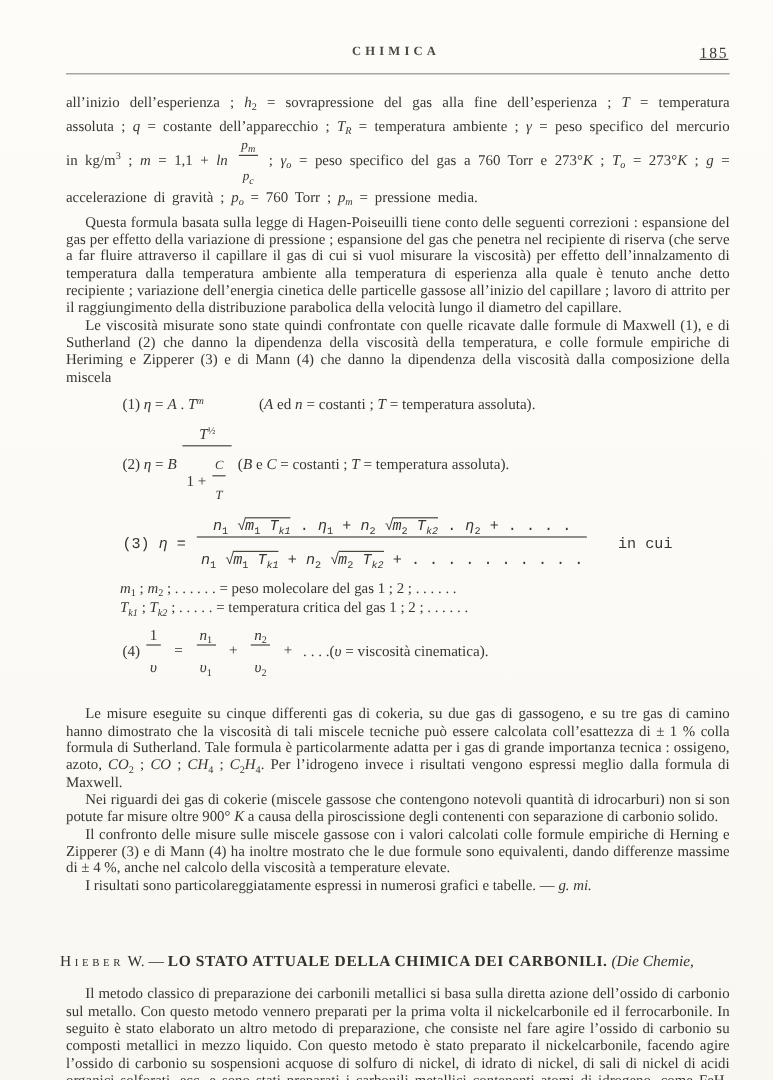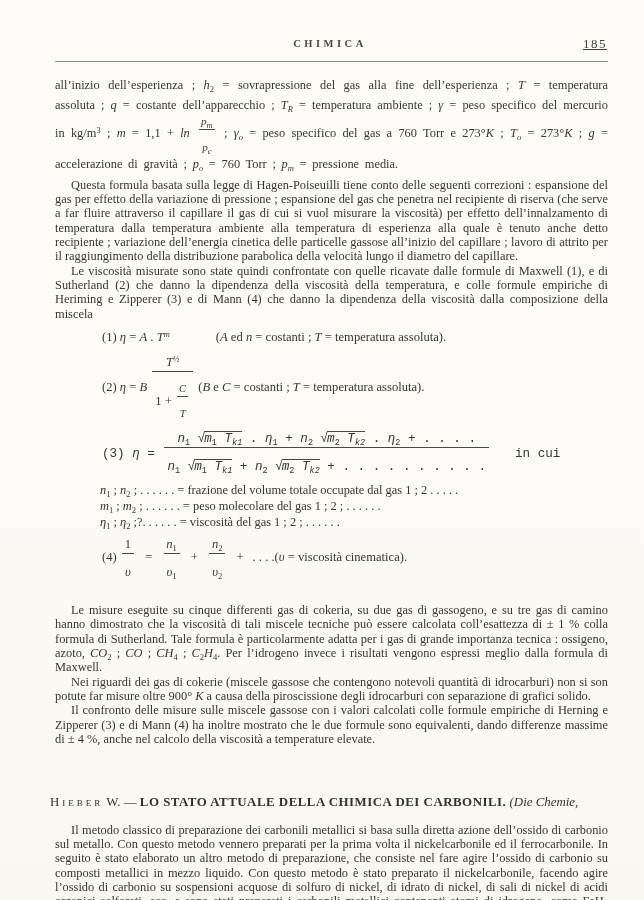--- a/index.html
+++ b/index.html
@@ -90,43 +90,43 @@
                 <span class="fr-num"><span class="i">C</span></span>
                 <span class="fr-den"><span class="i">T</span></span>
               </span></span>
           </span><span> (</span><span class="i">B</span><span> e </span><span class="i">C</span><span> = costanti ; </span><span class="i">T</span><span> = temperatura assoluta).</span></div>
       <div class="formula formula-3"><span>(3) </span><span class="i">η</span><span> = </span><span class="frac">
             <span class="fr-num"><span class="i">n</span><sub>1</sub><span> </span><span class="rad">√</span><span class="ol"><span class="i">m</span><sub>1</sub><span> </span><span class="i">T</span><sub class="i">k1</sub></span><span> . </span><span class="i">η</span><sub>1</sub><span> + </span><span class="i">n</span><sub>2</sub><span> </span><span class="rad">√</span><span class="ol"><span class="i">m</span><sub>2</sub><span> </span><span class="i">T</span><sub class="i">k2</sub></span><span> . </span><span class="i">η</span><sub>2</sub><span> + . . . .</span></span>
             <span class="fr-den"><span class="i">n</span><sub>1</sub><span> </span><span class="rad">√</span><span class="ol"><span class="i">m</span><sub>1</sub><span> </span><span class="i">T</span><sub class="i">k1</sub></span><span> + </span><span class="i">n</span><sub>2</sub><span> </span><span class="rad">√</span><span class="ol"><span class="i">m</span><sub>2</sub><span> </span><span class="i">T</span><sub class="i">k2</sub></span><span> + . . . . . . . . . .</span></span>
           </span><span class="gapS"></span><span>in cui</span></div>
 
       <div class="vars">
-        <div class="var-row"><span class="i">n</span><sub>1</sub><span> ; </span><span class="i">n</span><sub>2</sub><span> ;  . . . . . . = frazione del volume totale occupate dal gas 1 ; 2 . . . . .</span></div>
         <div class="var-row"><span class="i">m</span><sub>1</sub><span> ; </span><span class="i">m</span><sub>2</sub><span> ; . . . . . . = peso molecolare del gas 1 ; 2 ; . . . . . .</span></div>
-        <div class="var-row"><span class="i">η</span><sub>1</sub><span> ; </span><span class="i">η</span><sub>2</sub><span> ;?. . . . . . = viscosità del gas 1 ; 2 ; . . . . . .</span></div>
+        <div class="var-row"><span class="i">T</span><sub class="i">k1</sub><span> ; </span><span class="i">T</span><sub class="i">k2</sub><span> ;  . . . . . = temperatura critica del gas 1 ; 2 ; . . . . . .</span></div>
       </div>
 
       <div class="formula formula-4"><span>(4) </span><span class="frac">
             <span class="fr-num"><span>1</span></span>
             <span class="fr-den"><span class="i">υ</span></span>
           </span><span class="mx">=</span><span class="frac">
             <span class="fr-num"><span class="i">n</span><sub>1</sub></span>
             <span class="fr-den"><span class="i">υ</span><sub>1</sub></span>
           </span><span class="mx">+</span><span class="frac">
             <span class="fr-num"><span class="i">n</span><sub>2</sub></span>
             <span class="fr-den"><span class="i">υ</span><sub>2</sub></span>
           </span><span class="mx">+</span><span>. . . .(</span><span class="i">υ</span><span> = viscosità cinematica).</span></div>
     </div>
 
     <p class="para indent"><span>Le misure eseguite su cinque differenti gas di cokeria, su due gas di gassogeno, e su tre gas di camino hanno dimostrato che la viscosità di tali miscele tecniche può essere calcolata coll’esattezza di ± 1 % colla formula di Sutherland. Tale formula è particolarmente adatta per i gas di grande importanza tecnica : ossigeno, azoto, </span><span class="i">CO</span><sub>2</sub><span> ; </span><span class="i">CO</span><span> ; </span><span class="i">CH</span><sub>4</sub><span> ; </span><span class="i">C</span><sub>2</sub><span class="i">H</span><sub>4</sub><span>. Per l’idrogeno invece i risultati vengono espressi meglio dalla formula di Maxwell.</span></p>
 
-    <p class="para indent"><span>Nei riguardi dei gas di cokerie (miscele gassose che contengono notevoli quantità di idrocarburi) non si son potute far misure oltre 900° </span><span class="i">K</span><span> a causa della piroscissione degli idrocarburi con separazione di grafici solido.</span></p>
+    <p class="para indent"><span>Nei riguardi dei gas di cokerie (miscele gassose che contengono notevoli quantità di idrocarburi) non si son potute far misure oltre 900° </span><span class="i">K</span><span> a causa della piroscissione degli contenenti con separazione di carbonio solido.</span></p>
 
     <p class="para indent"><span>Il confronto delle misure sulle miscele gassose con i valori calcolati colle formule empiriche di Herning e Zipperer (3) e di Mann (4) ha inoltre mostrato che le due formule sono equivalenti, dando differenze massime di ± 4 %, anche nel calcolo della viscosità a temperature elevate.</span></p>
 
+    <p class="para indent"><span>I risultati sono particolareggiatamente espressi in numerosi grafici e tabelle. — </span><span class="i">g. mi.</span></p>
 
     <div class="heading2">
       <div class="h2-line1"><span class="name">Hieber</span><span> W. — </span><span class="b ttl">LO STATO ATTUALE DELLA CHIMICA DEI CARBONILI.</span><span> </span><span class="i">(Die Chemie,</span></div>
     </div>
 
     <p class="para indent cont-end"><span>Il metodo classico di preparazione dei carbonili metallici si basa sulla diretta azione dell’ossido di carbonio sul metallo. Con questo metodo vennero preparati per la prima volta il nickelcarbonile ed il ferrocarbonile. In seguito è stato elaborato un altro metodo di preparazione, che consiste nel fare agire l’ossido di carbonio su composti metallici in mezzo liquido. Con questo metodo è stato preparato il nickelcarbonile, facendo agire l’ossido di carbonio su sospensioni acquose di solfuro di nickel, di idrato di nickel, di sali di nickel di acidi organici solforati, ecc. e sono stati preparati i carbonili metallici contenenti atomi di idrogeno, come FeH</span><sub>2</sub><span> (CO)</span><sub>4</sub><span>, CoH (CO)</span><sub>4</sub><span>, ecc., facendo agire</span></p>
 
   </div>
 </div>
 

